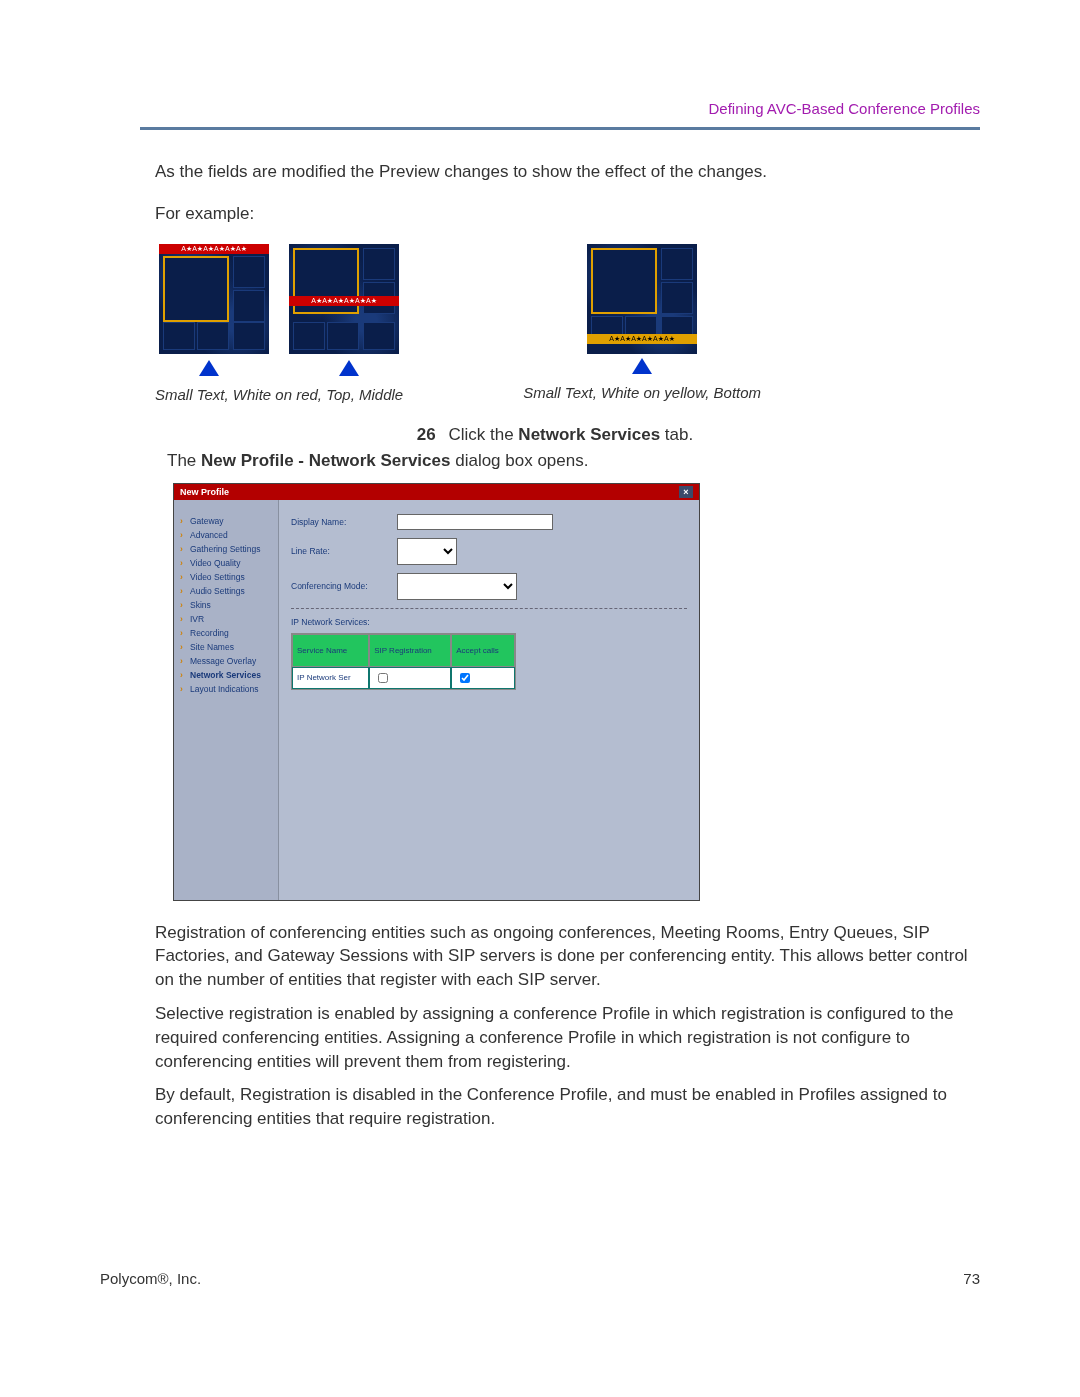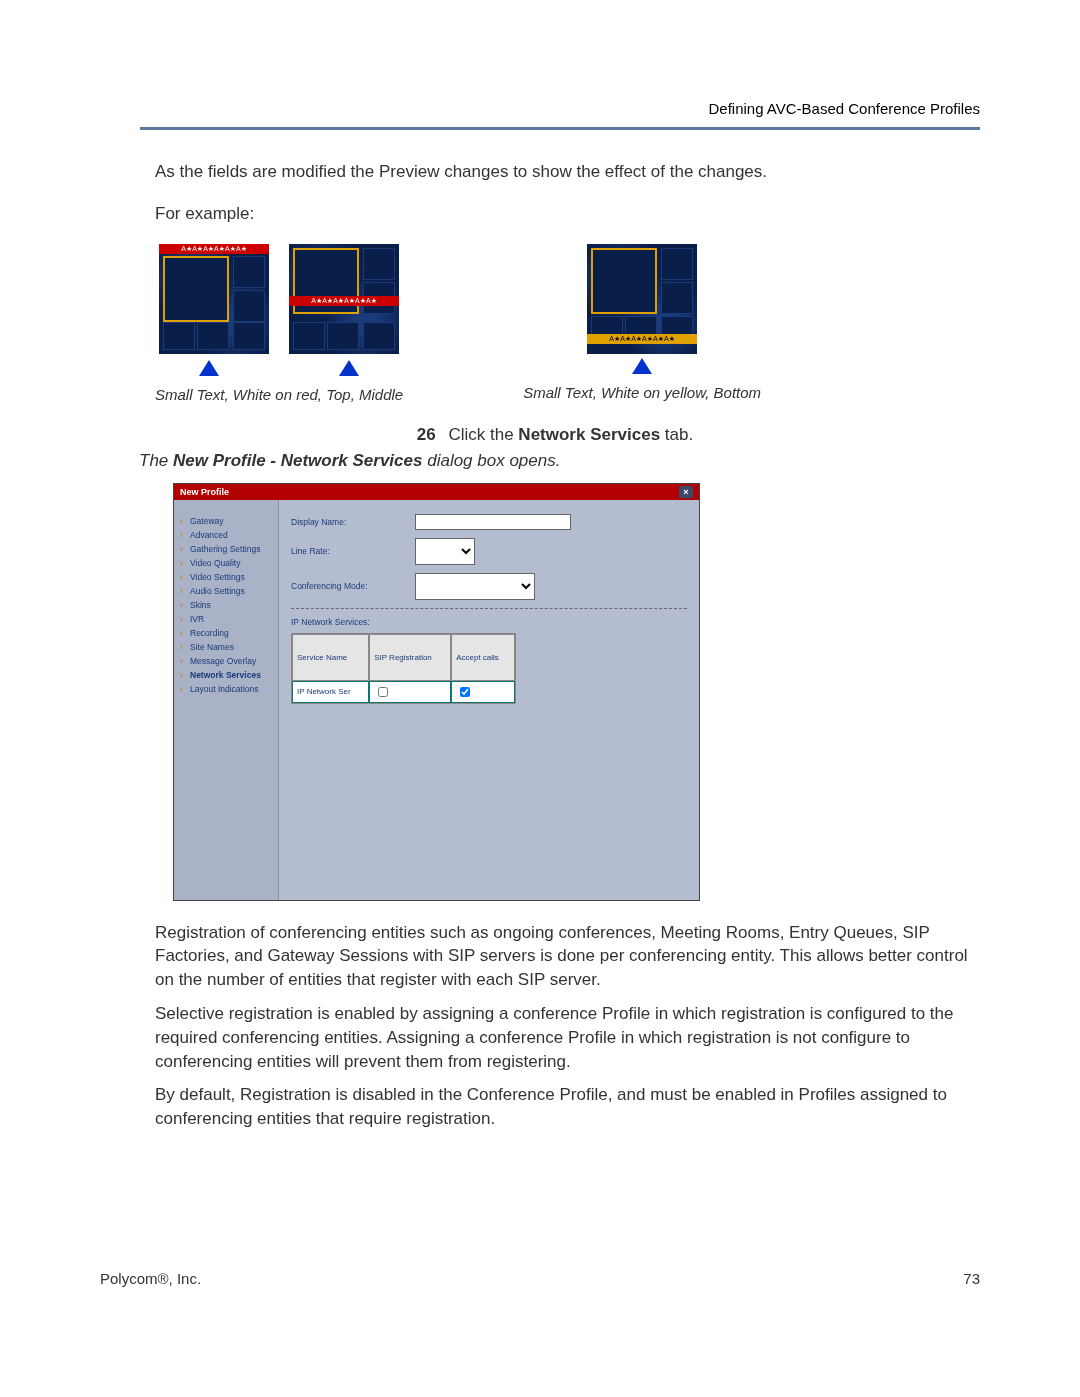--- a/index.html
+++ b/index.html
@@ -13,21 +13,21 @@
     width: 1080px;
     min-height: 1397px;
     margin: 0 auto;
     padding: 100px 100px 60px 100px;
     box-sizing: border-box;
     position: relative;
   }
   .header-right {
     text-align: right;
     font-size: 15px;
-    color: #000000;
+    color: #a21caf;
     padding-bottom: 10px;
     border-bottom: 3px solid #5a7ba0;
     margin-bottom: 30px;
     margin-left: 40px;
   }
   .indent-block {
     margin-left: 55px;
   }
   .intro-text {
     font-size: 17px;
@@ -187,21 +187,21 @@
     color: #1a3a7a;
     position: relative;
   }
   .form-row {
     display: flex;
     align-items: center;
     margin-bottom: 8px;
     font-size: 8.5px;
   }
   .form-label {
-    width: 124px;
+    width: 106px;
     color: #1a3a7a;
   }
   .form-input {
     border: 1px solid #666;
     background: #fff;
     height: 14px;
     font-size: 8.5px;
     padding: 0 2px;
   }
   .form-select {
@@ -221,26 +221,26 @@
     font-weight: normal;
     color: #1a3a7a;
     margin: 4px 0 6px 0;
   }
   .ip-table {
     border: 1px solid #888;
     background: #fff;
     width: 225px;
   }
   .ip-table th {
-    background: #e5e5e5;
+    background: #22c55e;
     font-size: 8px;
     font-weight: normal;
     color: #1a3a7a;
     border: 1px solid #888;
-    padding: 18px 4px;
+    padding: 11px 4px;
     text-align: left;
   }
   .ip-table td {
     font-size: 8px;
     color: #1a3a7a;
     border: 1px solid #0f766e;
     padding: 2px 4px;
     background: #fff;
   }
   .ip-check { width: 10px; height: 10px; }
@@ -332,21 +332,21 @@
         <div class="arrow-up"></div>
         <div class="caption">Small Text, White on yellow, Bottom</div>
       </div>
     </div>
   </div>
 
   <div class="step-line" style="margin-left:30px;">
     <span class="step-num">26</span>
     <span>Click the </span><span class="bold">Network Services</span><span> tab.</span>
   </div>
-  <div class="sub-line" style="margin-left:39px;font-style:italic;">
+  <div class="sub-line" style="margin-left:67px;">
     <span>The </span><span class="bold">New Profile - Network Services</span><span> dialog box opens.</span>
   </div>
 
   <div class="dialog" style="margin-left:73px;">
     <div class="dlg-title">
       <span>New Profile</span>
       <span class="dlg-close">×</span>
     </div>
     <div class="dlg-body">
       <div class="dlg-nav">

